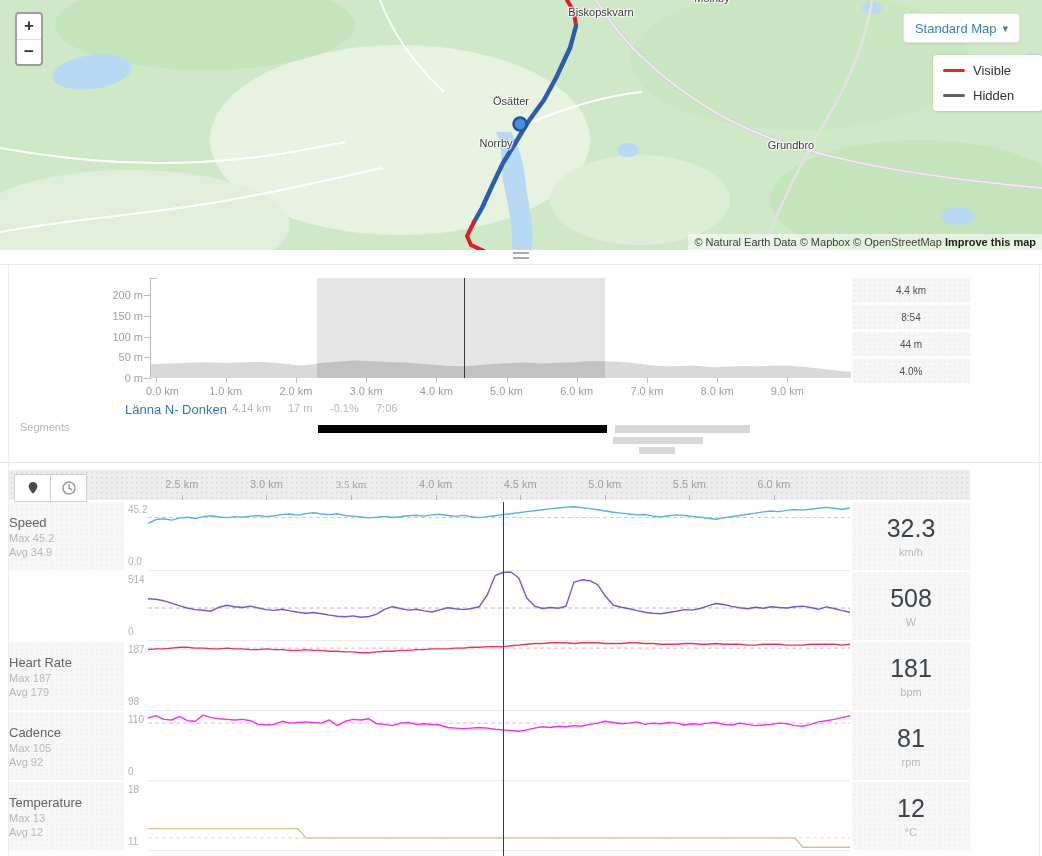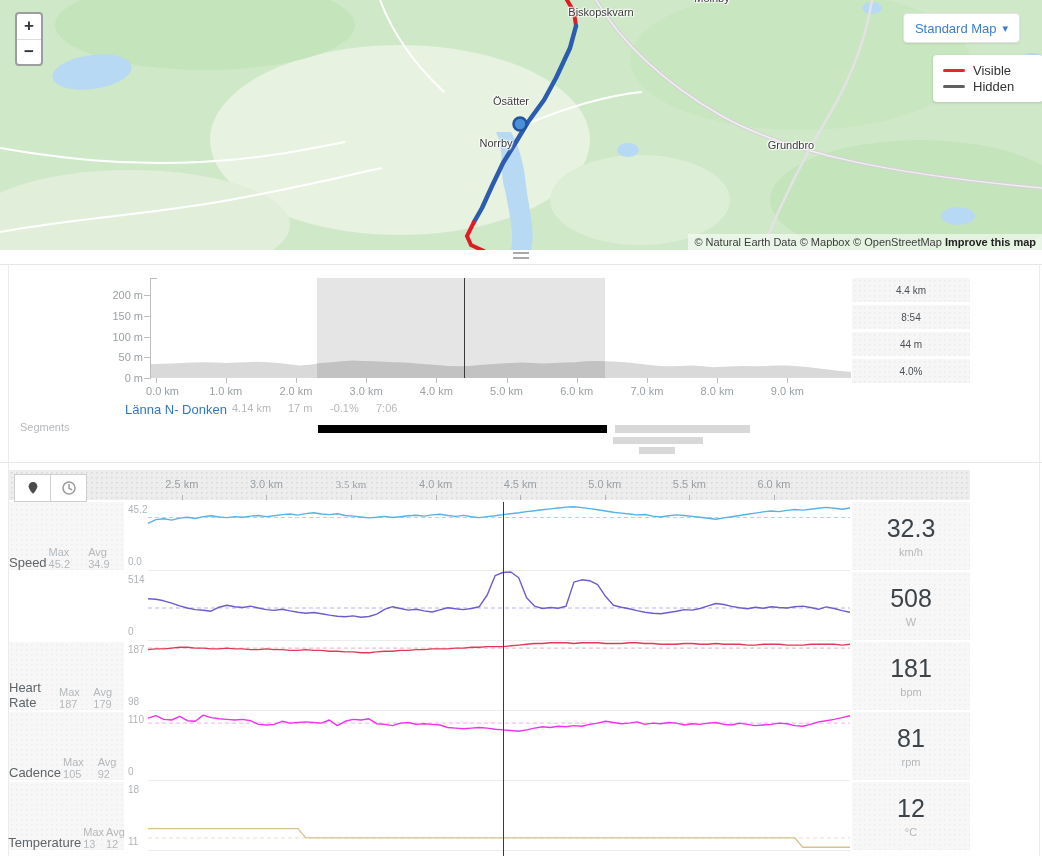--- a/index.html
+++ b/index.html
@@ -12,21 +12,21 @@
   .place-label{position:absolute;font-size:11px;color:#3b3b3b;transform:translateX(-50%);white-space:nowrap;
     text-shadow:0 0 2px #fff,0 0 2px #fff,0 0 3px #fff,1px 1px 1px #fff,-1px -1px 1px #fff;}
   .zoom-ctl{left:15px;top:12px;width:28px;height:54px;background:#fff;border:2px solid #9e9e9e;border-radius:4px;
     display:flex;flex-direction:column;box-sizing:border-box;}
   .zoom-btn{flex:1;display:flex;align-items:center;justify-content:center;font-size:17px;font-weight:bold;color:#333;cursor:pointer;}
   .zoom-btn:first-child{border-bottom:1px solid #ddd;}
   .map-style-btn{left:903px;top:13px;width:115px;height:28px;background:#fff;border:1px solid #e3e3e3;border-radius:4px;
     box-shadow:0 1px 2px rgba(0,0,0,.08);display:flex;align-items:center;justify-content:center;gap:6px;
     font-size:13px;color:#3c7ec9;cursor:pointer;}
   .map-legend{left:933px;top:55px;width:90px;background:#fff;border-radius:4px;box-shadow:0 1px 3px rgba(0,0,0,.15);
-    padding:8px 10px;display:flex;flex-direction:column;gap:1px;}
+    padding:8px 10px;display:flex;flex-direction:column;gap:10px;}
   .legend-row{display:flex;align-items:center;gap:8px;font-size:13px;color:#333;}
   .legend-swatch{width:22px;height:3px;border-radius:2px;}
   .attribution{right:0;bottom:0;background:rgba(255,255,255,.55);font-size:11px;color:#3c3c3c;padding:2px 6px;white-space:nowrap;}
   .attribution b{color:#222;}
 
   
   .drag-handle{left:513px;top:252px;width:16px;height:7px;display:flex;flex-direction:column;justify-content:space-between;cursor:row-resize;}
   .drag-handle i{display:block;height:2px;background:#a9a9a9;}
   .hline{height:1px;background:#e7e7e7;}
   .vline{width:1px;background:#ececec;}
@@ -45,21 +45,21 @@
 
   
   .chart-strip{left:9px;top:470px;width:961px;height:30px;background-color:#ededed;
     background-image:radial-gradient(#dddddd 1px,transparent 1px);background-size:5px 5px;}
   .toggle-group{left:14px;top:474px;height:26px;display:flex;}
   .toggle-btn{width:35px;height:26px;background:#fff;border:1px solid #cfcfcf;display:flex;align-items:center;justify-content:center;cursor:pointer;}
   .toggle-btn + .toggle-btn{margin-left:-1px;}
   .metric-row{left:0;width:1042px;height:68px;}
   .metric-label{position:absolute;left:9px;top:0;width:115px;height:68px;background:#f7f7f7;
     background-image:radial-gradient(#efefef 1px,transparent 1px);background-size:5px 5px;
-    display:flex;flex-direction:row;align-items:flex-end;justify-content:center;gap:2px;}
+    display:flex;flex-direction:column;align-items:flex-start;justify-content:center;gap:2px;}
   .metric-name{font-size:13px;color:#5e6468;}
   .metric-sub{font-size:11px;color:#b5b8bb;}
   .metric-ymax{position:absolute;left:128px;top:2px;font-size:10px;color:#b0b4b7;}
   .metric-ymin{position:absolute;left:128px;bottom:3px;font-size:10px;color:#b0b4b7;}
   .metric-chart{position:absolute;left:148px;top:0;width:702px;height:68px;border-bottom:1px solid #ececec;cursor:crosshair;}
   .metric-chart svg{overflow:visible;display:block;}
   .metric-value-box{position:absolute;left:852px;top:0;width:118px;height:68px;background:#f7f7f7;
     background-image:radial-gradient(#efefef 1px,transparent 1px);background-size:5px 5px;
     display:flex;flex-direction:column;align-items:center;justify-content:center;gap:3px;}
   .metric-value{font-size:25px;color:#3d4449;}

